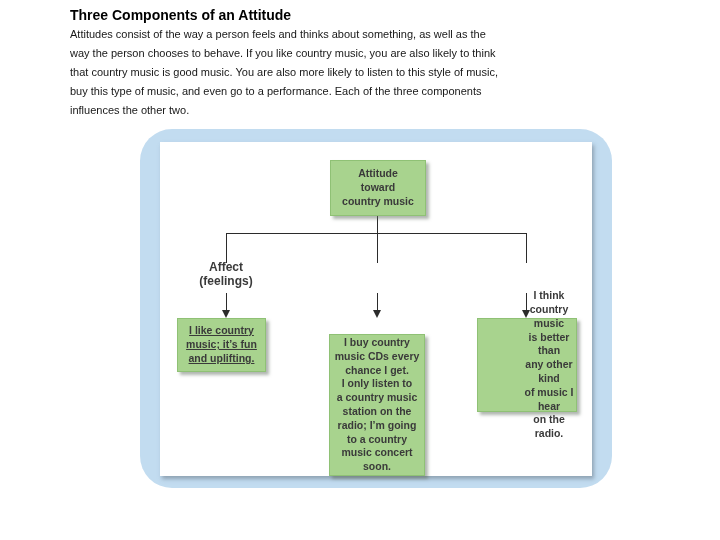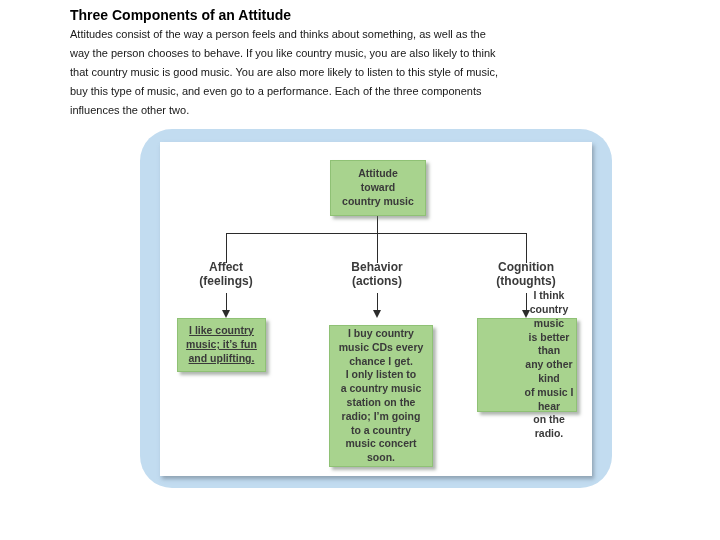--- a/index.html
+++ b/index.html
@@ -45,21 +45,21 @@
     color: #3a3a3a;
     font-weight: bold;
     font-size: 10.5px; line-height: 13.8px;
     text-align: center;
     display: flex; align-items: center; justify-content: center;
     white-space: pre-line;
     box-sizing: border-box;
   }
   .root-box      { left: 170px; top: 18px;  width: 96px;  height: 56px; }
   .box-affect    { left: 17px;  top: 176px; width: 89px;  height: 54px; text-decoration: underline; }
-  .box-behavior  { left: 169px; top: 183px; width: 104px;  height: 142px; }
+  .box-behavior  { left: 169px; top: 192px; width: 96px;  height: 142px; }
   .box-cognition { left: 317px; top: 176px; width: 100px; height: 94px; padding-left: 44px; }
 
   
   .branch-label {
     position: absolute; top: 119px; width: 90px;
     text-align: center; color: #3a3a3a; font-weight: bold;
     font-size: 12px; line-height: 13.5px; white-space: pre-line;
   }
   .label-affect    { left: 21px; }
   .label-behavior  { left: 172px; }
@@ -112,24 +112,20 @@
     <div class="arrow-head head-cognition"></div>
 
     <div class="gbox root-box">
       <span>Attitude
 toward
 country music</span>
     </div>
 
     <div class="branch-label label-affect">Affect
 (feelings)</div>
-    <div class="branch-label label-behavior">Behavior
-(actions)</div>
-    <div class="branch-label label-cognition">Cognition
-(thoughts)</div>
 
     <div class="gbox box-affect">
       <span>I like country
 music; it’s fun
 and uplifting.</span>
     </div>
     <div class="gbox box-behavior">
       <span>I buy country
 music CDs every
 chance I get.

